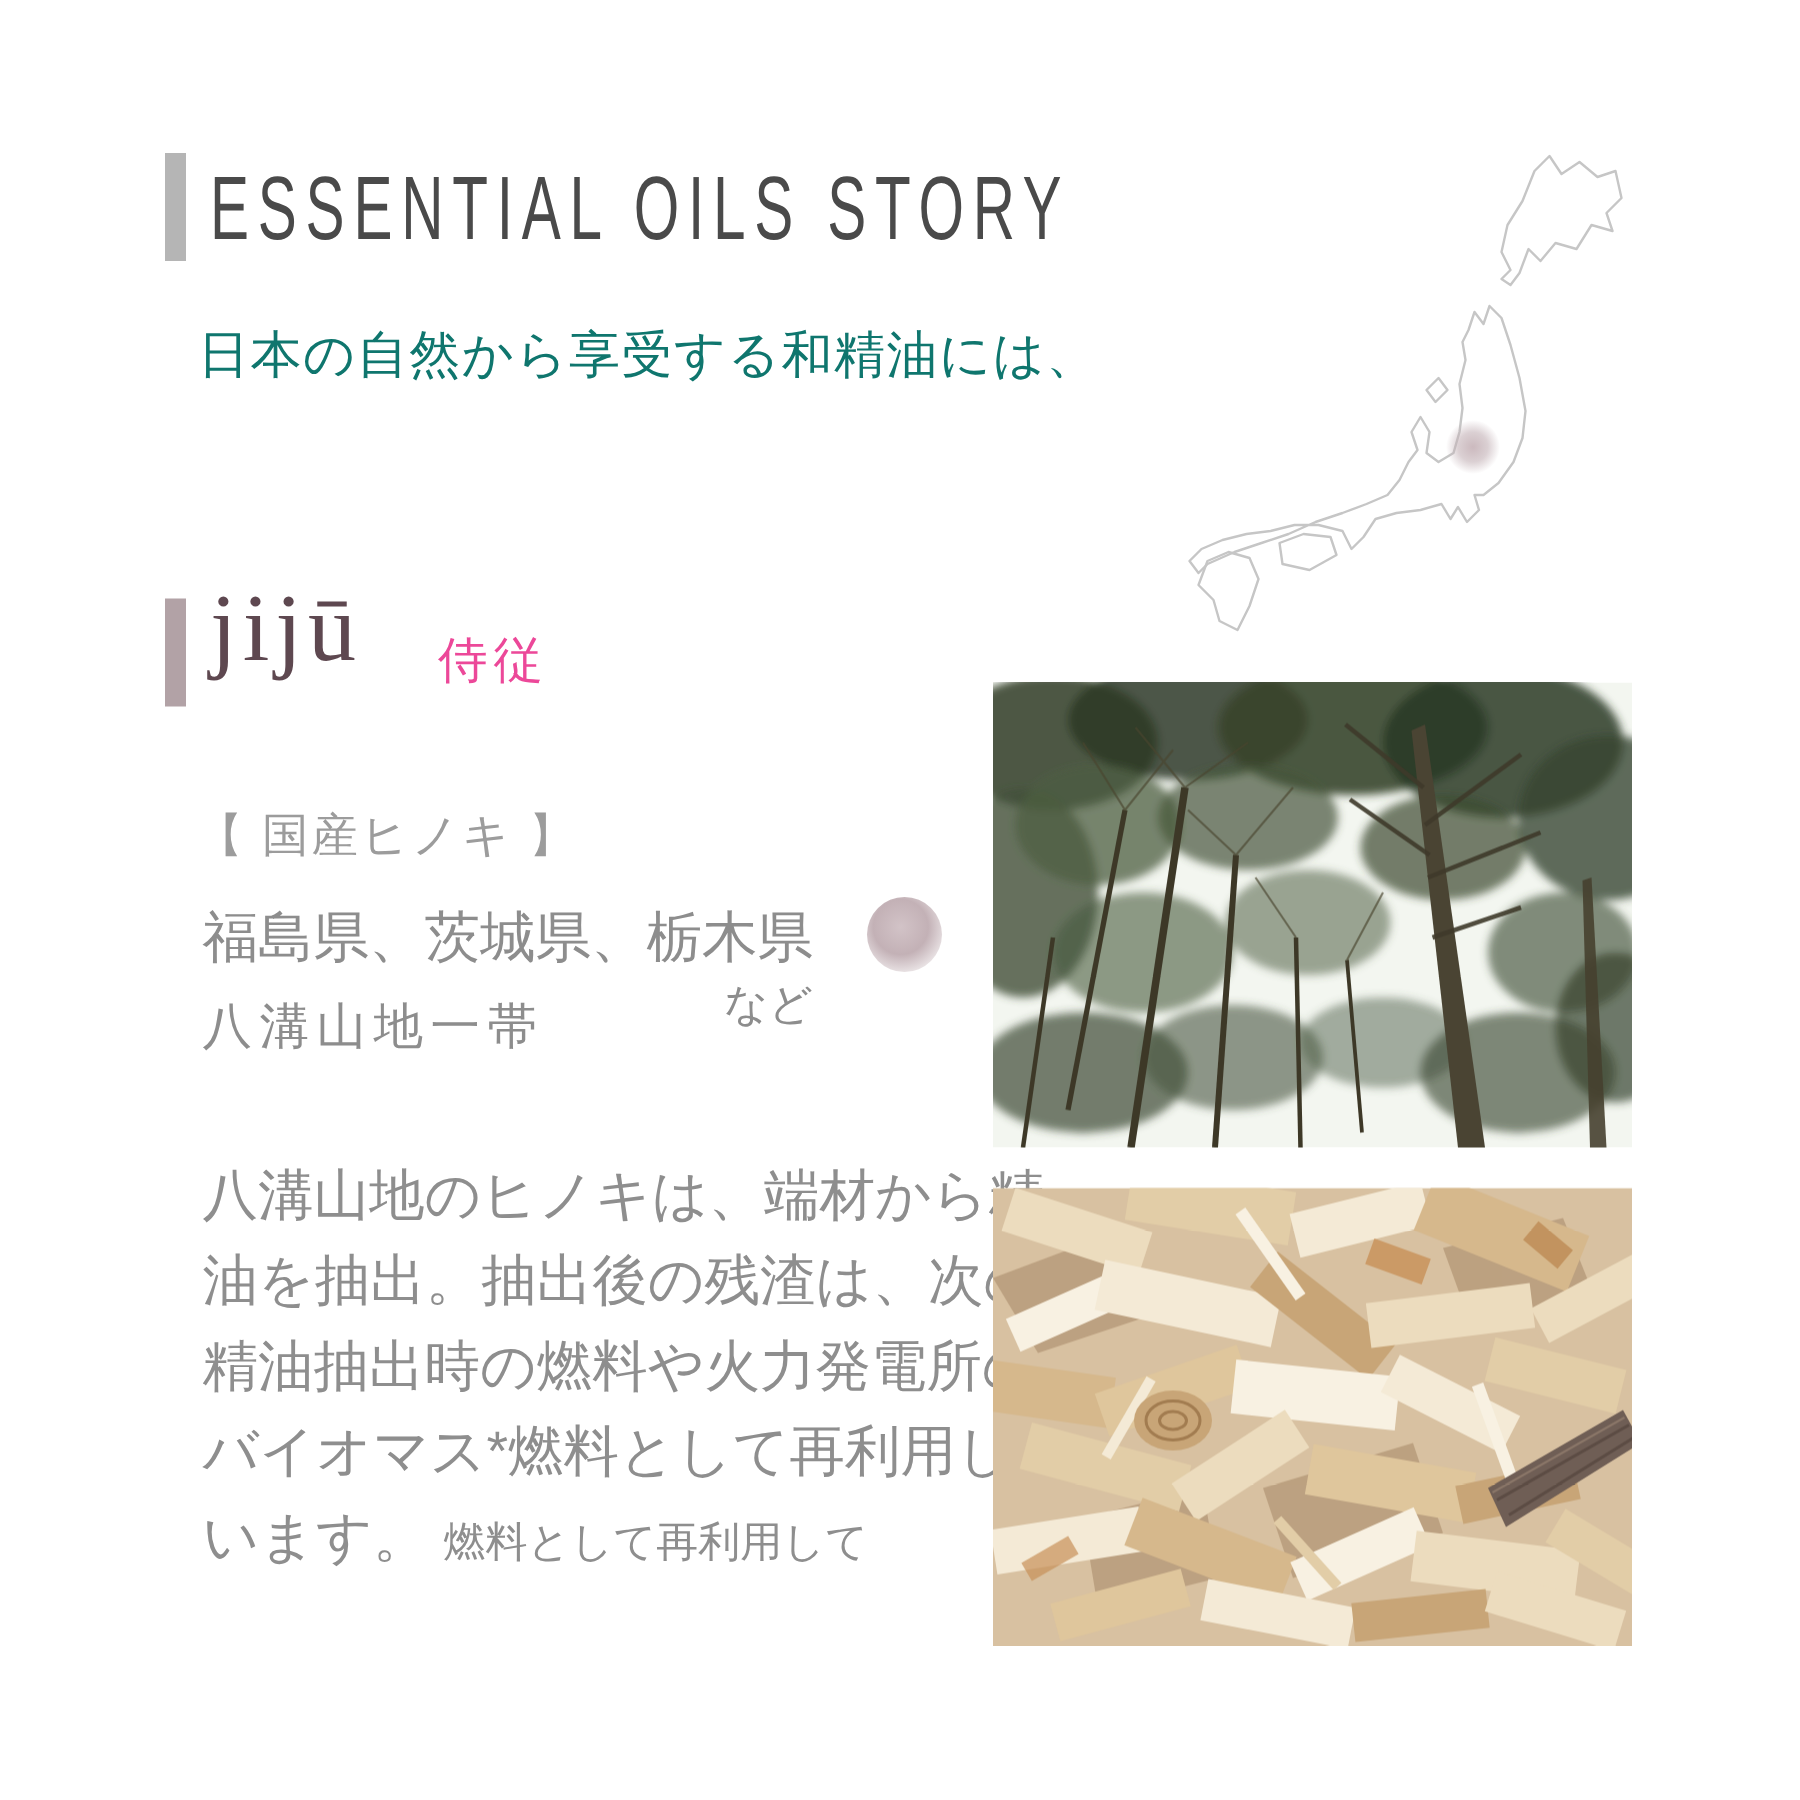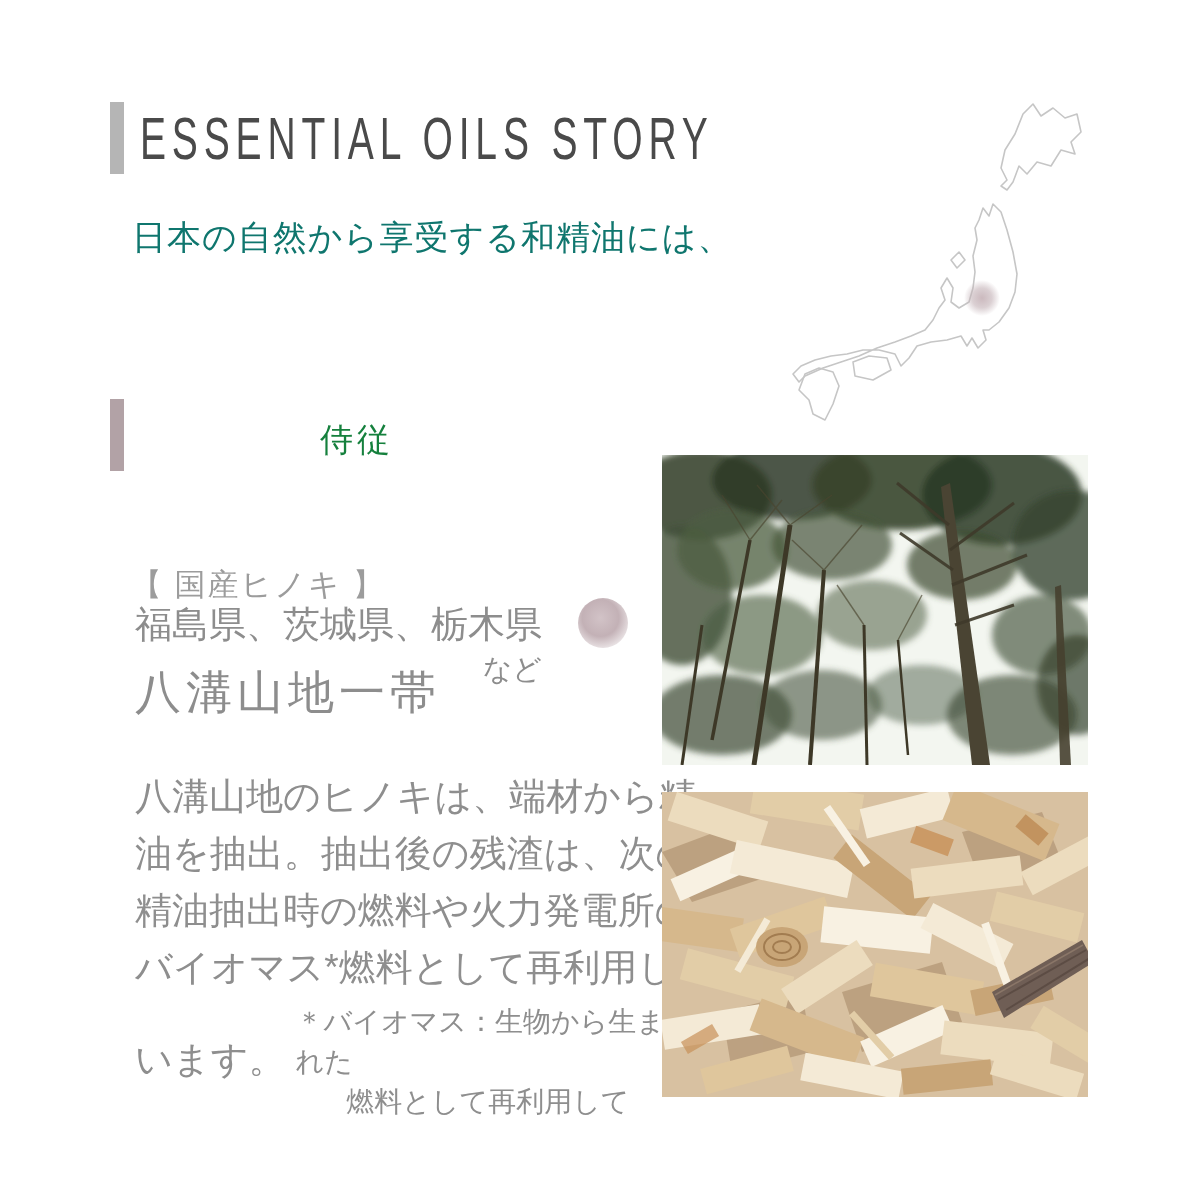--- a/index.html
+++ b/index.html
@@ -20,34 +20,34 @@
          font-size:34px;line-height:66px;letter-spacing:1px;white-space:nowrap;}
 
   
   #japan-map{position:absolute;left:775px;top:90px;width:340px;height:345px;}
 
   
   #brand-bar{left:110px;top:399px;width:14px;height:72px;background:#b2a2a6;}
   #brand-logo{position:absolute;left:140px;top:382px;color:#5e4850;
               font-family:"Liberation Serif","DejaVu Serif",serif;
               font-size:64px;letter-spacing:4px;}
-  #brand-kanji{position:absolute;left:292px;top:418px;color:#15803d;
+  #brand-kanji{position:absolute;left:292px;top:418px;color:#ec4899;
                font-family:"Liberation Serif","DejaVu Serif",serif;
-               font-size:33px;letter-spacing:4px;margin-left:28px;}
-
-  
-  #product-label{position:absolute;left:131px;top:564px;color:#9c9c9c;
+               font-size:33px;letter-spacing:4px;}
+
+  
+  #product-label{position:absolute;left:131px;top:536px;color:#9c9c9c;
                  font-size:31px;letter-spacing:2px;}
   #region-line{position:absolute;left:135px;top:600px;color:#8d8d8d;font-size:37px;
                display:flex;align-items:flex-end;white-space:nowrap;flex-direction:column;}
   #region-line .suffix{font-size:29px;margin-left:6px;}
   #region-dot{position:absolute;left:578px;top:598px;width:50px;height:50px;border-radius:50%;
               background:radial-gradient(circle at 45% 40%, #d2c3c7 0%, #c3b1b6 45%,
                          rgba(195,177,182,.30) 78%, rgba(195,177,182,0) 100%);}
-  #region-area{position:absolute;left:135px;top:662px;color:#8d8d8d;font-size:46px;
+  #region-area{position:absolute;left:135px;top:662px;color:#8d8d8d;font-size:33px;
                letter-spacing:5px;white-space:nowrap;}
 
   
   #description{position:absolute;left:135px;top:768px;width:545px;color:#8e8e8e;
                font-size:37px;line-height:57px;}
   .para-line{white-space:nowrap;}
   #last-row{display:flex;align-items:center;}
   #footnote{font-size:28px;line-height:40px;margin-top:6px;margin-left:10px;color:#8e8e8e;}
   #footnote .fn2{text-align:center;}
 
@@ -87,39 +87,39 @@
       <path d="M176,170 184,162 190,170 182,178 Z"></path>
 
       <path d="M78,272 94,266 112,268 116,280 98,290 80,286 Z"></path>
 
       <path d="M30,284 44,278 58,282 64,296 58,314 50,330 38,324 34,310 24,300 Z"></path>
     </g>
     <circle cx="207" cy="208" r="18" fill="url(#dotg)"></circle>
   </svg>
 
   <div id="brand-bar" class="accent-bar"></div>
+  <div id="brand-logo">jijū</div>
   <div id="brand-kanji">侍従</div>
 
   <div id="product-label">【 国産ヒノキ 】</div>
   <div id="region-line">
     <span>福島県、茨城県、栃木県</span>
     <span class="suffix">など</span>
   </div>
   <div id="region-dot"></div>
   <div id="region-area">八溝山地一帯</div>
 
   <div id="description">
     <div class="para-line">八溝山地のヒノキは、端材から精</div>
     <div class="para-line">油を抽出。抽出後の残渣は、次の</div>
     <div class="para-line">精油抽出時の燃料や火力発電所の</div>
     <div class="para-line">バイオマス*燃料として再利用して</div>
     <div id="last-row">
       <span class="para-line">います。</span>
       <div id="footnote">
-        <div>＊バイオマス：生物から生まれた</div>
         <div class="fn2">燃料として再利用して</div>
       </div>
     </div>
   </div>
 
   <svg id="forest-photo" class="photo" viewBox="0 0 426 310" preserveAspectRatio="none">
     <defs>
         <filter id="soft" x="-20%" y="-20%" width="140%" height="140%">
           <feGaussianBlur stdDeviation="3"></feGaussianBlur>
         </filter>

